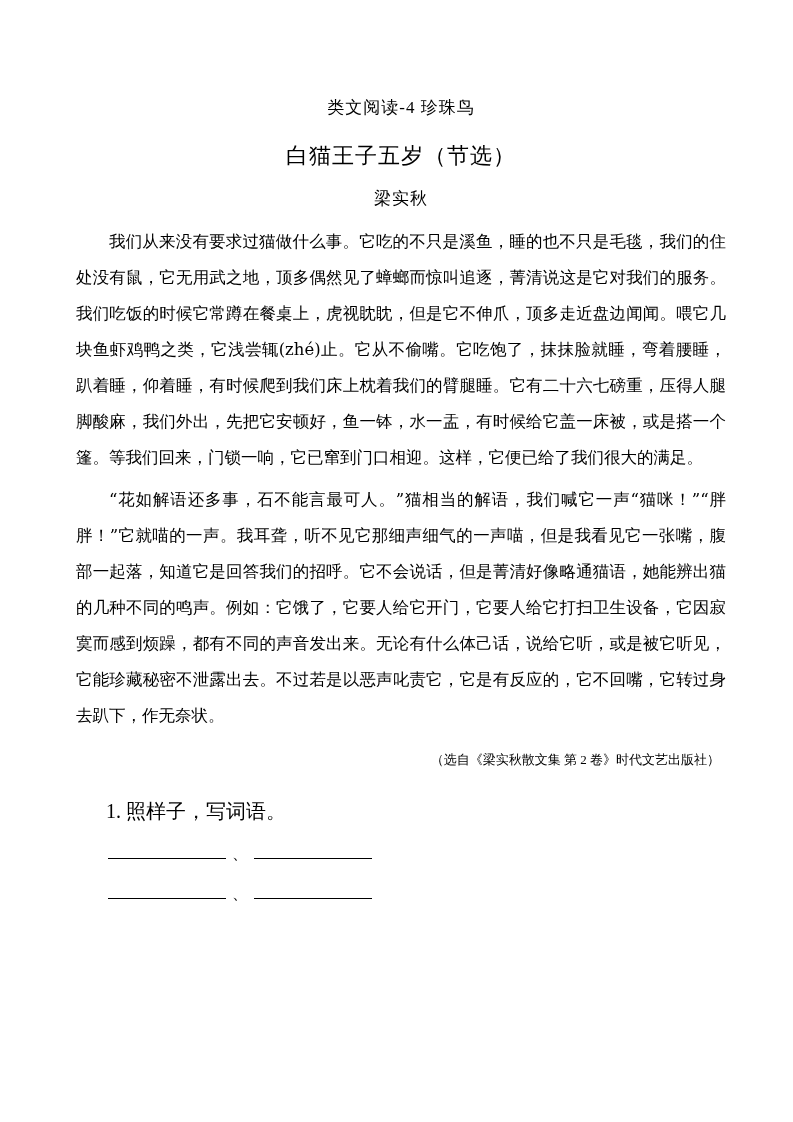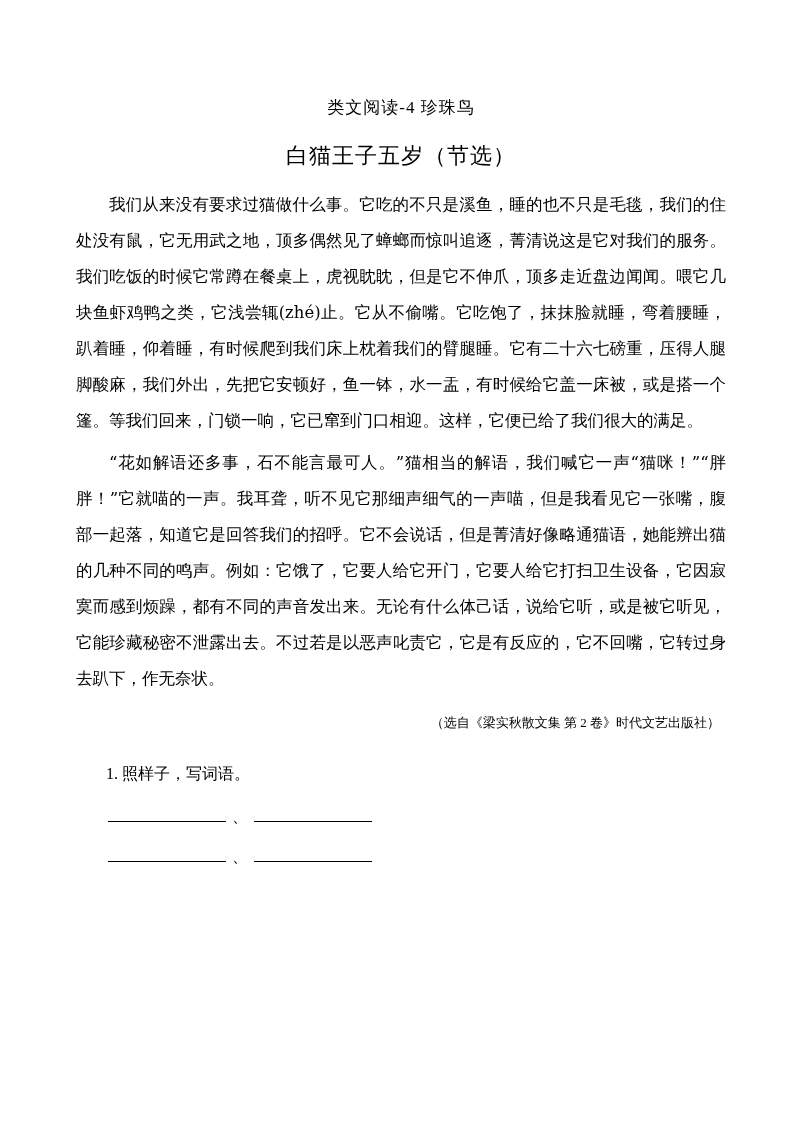--- a/index.html
+++ b/index.html
@@ -59,21 +59,21 @@
     font-family: "DejaVu Serif", "Liberation Serif", serif;
   }
   .source {
     font-size: 13px;
     line-height: 32px;
     text-align: right;
     margin: 10px 0 18px 0;
     padding-right: 6px;
   }
   .question {
-    font-size: 16px;
+    font-size: 20px;
     line-height: 34px;
     text-indent: 30px;
     margin: 0 0 6px 0;
   }
   .fill-row {
     font-size: 16px;
     line-height: 40px;
     margin-left: 30px;
     display: flex;
     align-items: baseline;
@@ -95,20 +95,21 @@
 </head>
 <body>
 
 <div class="page">
   <div class="content">
 
     <div class="title">类文阅读-4 珍珠鸟</div>
 
     <div class="subtitle">白猫王子五岁（节选）</div>
 
+    <div class="author">梁实秋</div>
 
     <p class="para">我们从来没有要求过猫做什么事。它吃的不只是溪鱼，睡的也不只是毛毯，我们的住处没有鼠，它无用武之地，顶多偶然见了蟑螂而惊叫追逐，菁清说这是它对我们的服务。我们吃饭的时候它常蹲在餐桌上，虎视眈眈，但是它不伸爪，顶多走近盘边闻闻。喂它几块鱼虾鸡鸭之类，它浅尝辄(zhé)止。它从不偷嘴。它吃饱了，抹抹脸就睡，弯着腰睡，趴着睡，仰着睡，有时候爬到我们床上枕着我们的臂腿睡。它有二十六七磅重，压得人腿脚酸麻，我们外出，先把它安顿好，鱼一钵，水一盂，有时候给它盖一床被，或是搭一个篷。等我们回来，门锁一响，它已窜到门口相迎。这样，它便已给了我们很大的满足。</p>
 
     <p class="para">“花如解语还多事，石不能言最可人。”猫相当的解语，我们喊它一声“猫咪！”“胖胖！”它就喵的一声。我耳聋，听不见它那细声细气的一声喵，但是我看见它一张嘴，腹部一起落，知道它是回答我们的招呼。它不会说话，但是菁清好像略通猫语，她能辨出猫的几种不同的鸣声。例如：它饿了，它要人给它开门，它要人给它打扫卫生设备，它因寂寞而感到烦躁，都有不同的声音发出来。无论有什么体己话，说给它听，或是被它听见，它能珍藏秘密不泄露出去。不过若是以恶声叱责它，它是有反应的，它不回嘴，它转过身去趴下，作无奈状。</p>
 
     <div class="source">（选自《梁实秋散文集 第 2 卷》时代文艺出版社）</div>
 
     <div class="question">1. 照样子，写词语。</div>
 
     <div class="fill-row">

